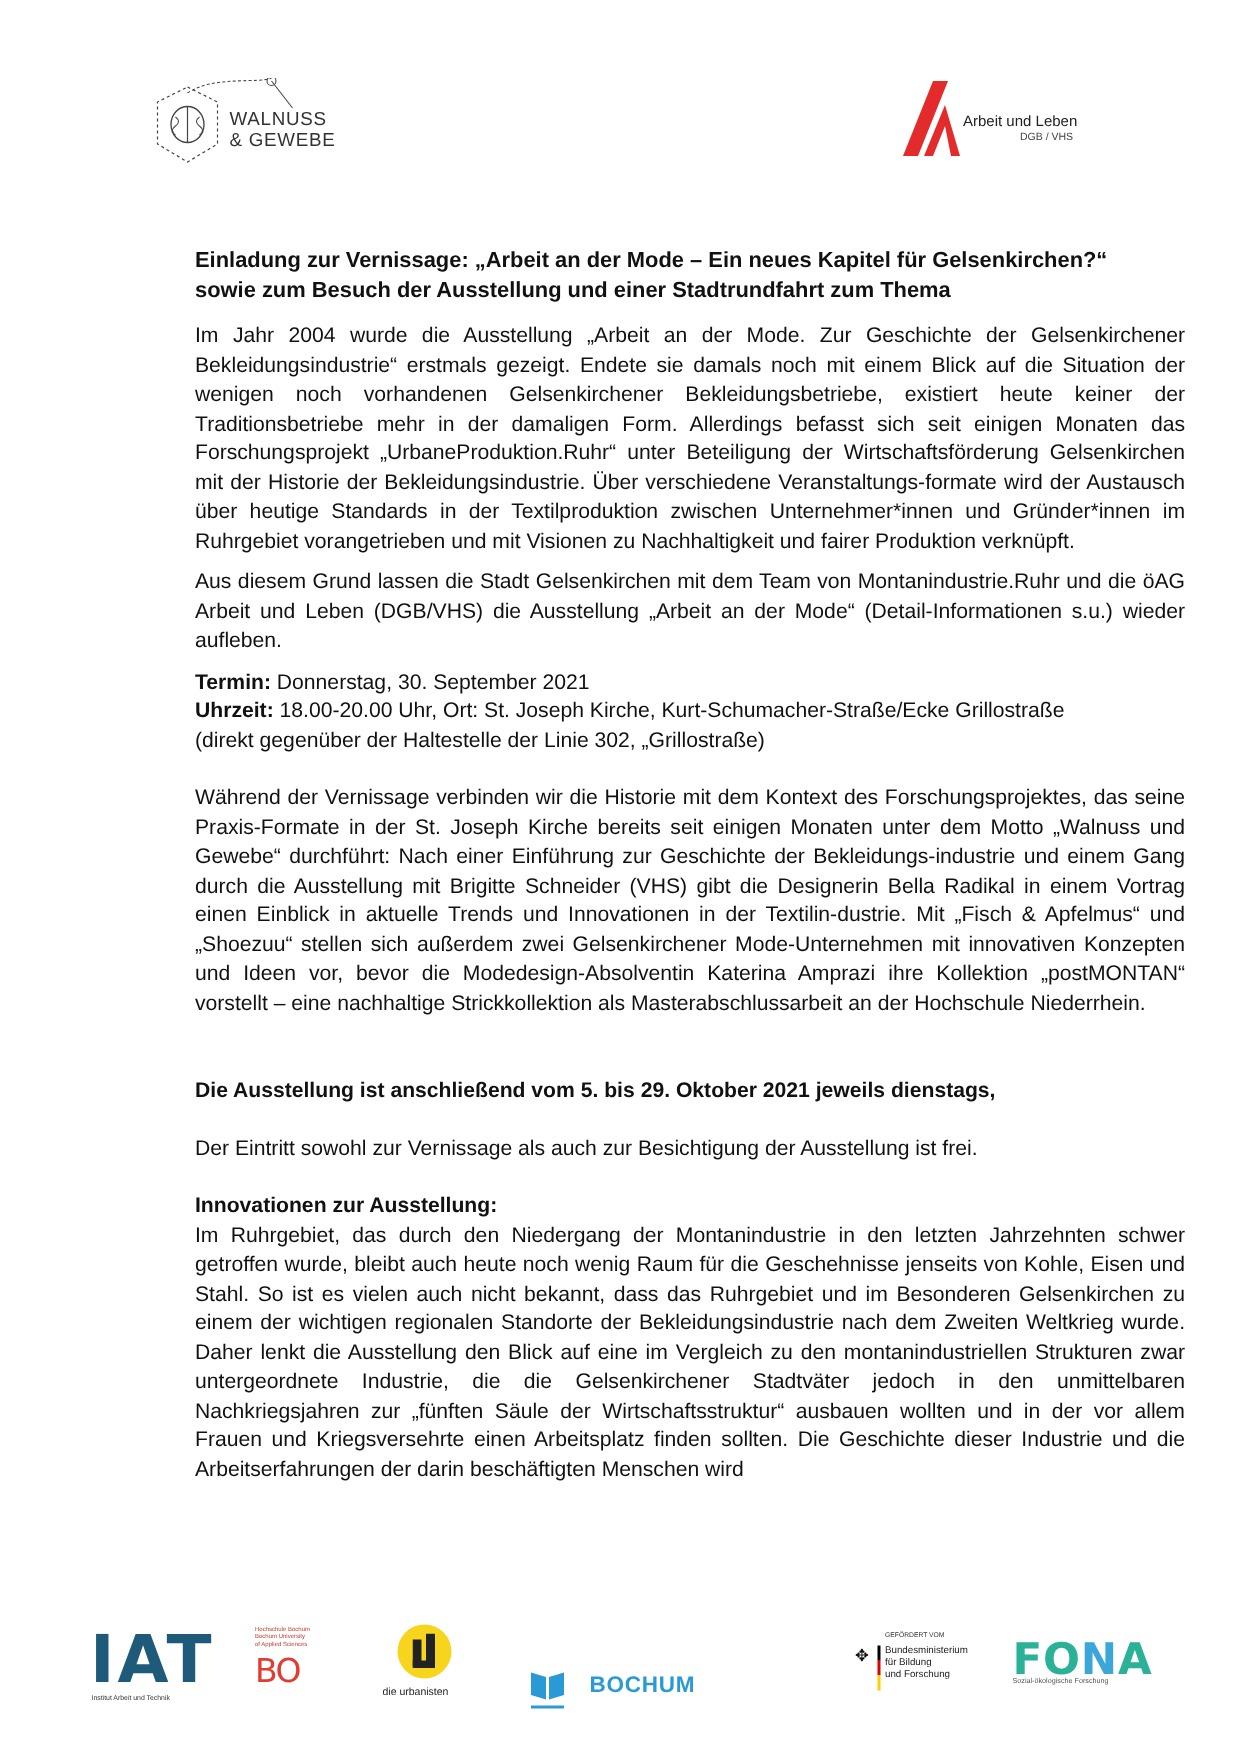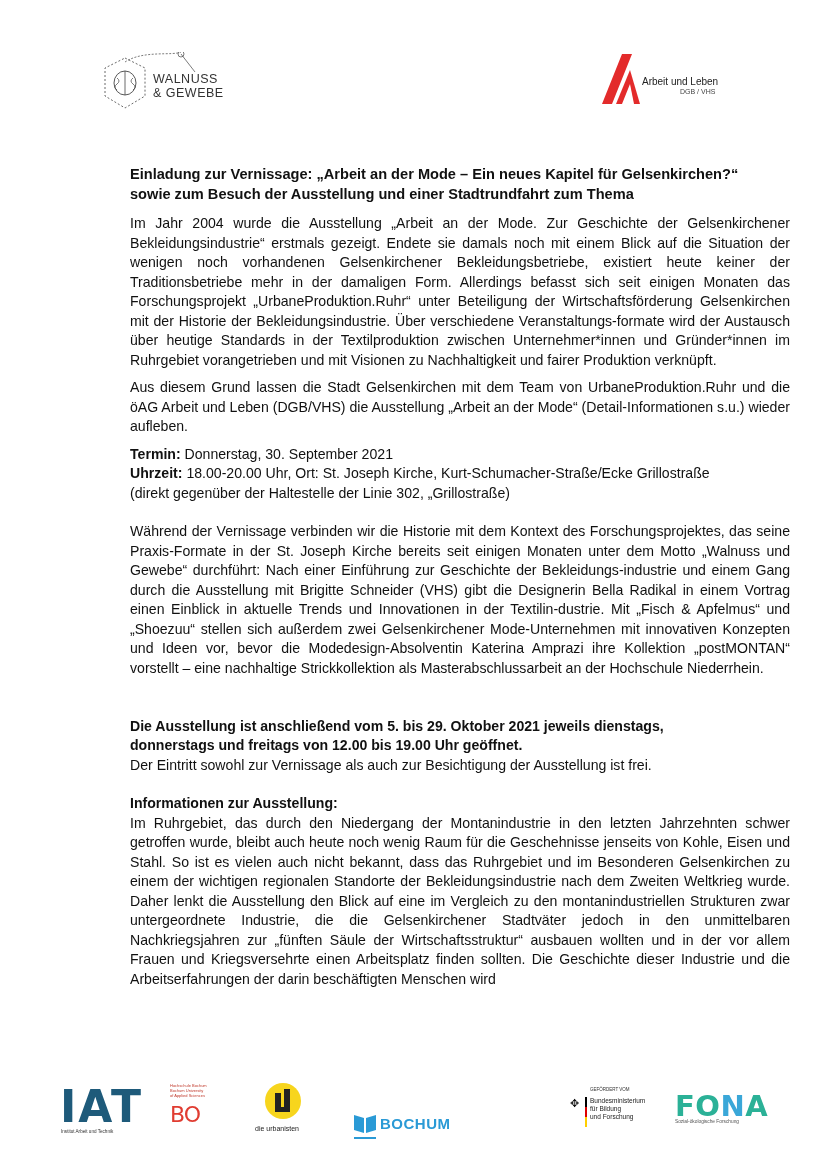--- a/index.html
+++ b/index.html
@@ -39,21 +39,21 @@
   .urban { position: absolute; left: 255px; top: 18px; width: 60px; height: 60px; }
   .urban-circle { position: absolute; left: 10px; top: 0; width: 36px; height: 36px; border-radius: 50%;
                   background: #f7d51d; }
   .urban-u { position: absolute; left: 20px; top: 6px; width: 16px; height: 24px; }
   .urban-text { position: absolute; left: 0; top: 42px; font-size: 7px; color: #222; white-space: nowrap; }
   .gek { position: absolute; left: 352px; top: 5px; width: 130px; height: 36px; }
   .gek-text { position: absolute; left: 33px; top: 1px; color: #1d3b73; line-height: 14px; }
   .gek-l1 { font-size: 11px; }
   .gek-l2 { font-size: 13px; font-weight: bold; }
   .bochum { position: absolute; left: 352px; top: 48px; width: 130px; height: 30px; }
-  .bochum-text { position: absolute; left: 28px; top: 2px; font-size: 15px; font-weight: bold; color: #2a9ad6;
+  .bochum-text { position: absolute; left: 41px; top: 2px; font-size: 15px; font-weight: bold; color: #2a9ad6;
                  letter-spacing: 0.5px; }
   .bochum-line { position: absolute; left: 2px; top: 24px; width: 22px; height: 2px; background: #2a9ad6; }
   .bmbf { position: absolute; left: 568px; top: 20px; width: 90px; height: 60px; }
   .bmbf-top { position: absolute; left: 22px; top: 2px; font-size: 4.5px; color: #333; white-space: nowrap; }
   .bmbf-eagle { position: absolute; left: 2px; top: 12px; font-size: 11px; color: #111; }
   .bmbf-flag { position: absolute; left: 17px; top: 12px; width: 2px; height: 30px;
                background: linear-gradient(#000 0 33%, #dd0000 33% 66%, #ffce00 66% 100%); }
   .bmbf-text { position: absolute; left: 22px; top: 12px; font-size: 6.5px; line-height: 8px; color: #222; }
   .fona { position: absolute; left: 675px; top: 30px; width: 80px; height: 40px; }
   .fona-letters { font-size: 29px; font-weight: bold; color: #2bb197; line-height: 22px; letter-spacing: 0.5px;
@@ -93,39 +93,39 @@
   </div>
 
   <div class="content">
     <p class="title">
       <span>Einladung zur Vernissage: „Arbeit an der Mode – Ein neues Kapitel für Gelsenkirchen?“</span><br>
       <span>sowie zum Besuch der Ausstellung und einer Stadtrundfahrt zum Thema</span>
     </p>
 
     <p class="just gap8">Im Jahr 2004 wurde die Ausstellung „Arbeit an der Mode. Zur Geschichte der Gelsenkirchener Bekleidungsindustrie“ erstmals gezeigt. Endete sie damals noch mit einem Blick auf die Situation der wenigen noch vorhandenen Gelsenkirchener Bekleidungsbetriebe, existiert heute keiner der Traditionsbetriebe mehr in der damaligen Form. Allerdings befasst sich seit einigen Monaten das Forschungsprojekt „UrbaneProduktion.Ruhr“ unter Beteiligung der Wirtschaftsförderung Gelsenkirchen mit der Historie der Bekleidungsindustrie. Über verschiedene Veranstaltungs-formate wird der Austausch über heutige Standards in der Textilproduktion zwischen Unternehmer*innen und Gründer*innen im Ruhrgebiet vorangetrieben und mit Visionen zu Nachhaltigkeit und fairer Produktion verknüpft.</p>
 
-    <p class="just gap8">Aus diesem Grund lassen die Stadt Gelsenkirchen mit dem Team von UrbaneProduktion.Ruhr und die öAG Arbeit und Leben (DGB/VHS) die Ausstellung „Arbeit an der Mode“ (Detail-Informationen s.u.) wieder aufleben.</p>
+    <p class="just gap8">Aus diesem Grund lassen die Stadt Gelsenkirchen mit dem Team von Montanindustrie.Ruhr und die öAG Arbeit und Leben (DGB/VHS) die Ausstellung „Arbeit an der Mode“ (Detail-Informationen s.u.) wieder aufleben.</p>
 
 
     <p class="gap20">
       <span class="bold">Termin:</span><span> Donnerstag, 30. September 2021</span><br>
       <span class="bold">Uhrzeit:</span><span> 18.00-20.00 Uhr, Ort: St. Joseph Kirche, Kurt-Schumacher-Straße/Ecke Grillostraße</span><br>
       <span>(direkt gegenüber der Haltestelle der Linie 302, „Grillostraße)</span>
     </p>
 
     <p class="just gap20">Während der Vernissage verbinden wir die Historie mit dem Kontext des Forschungsprojektes, das seine Praxis-Formate in der St. Joseph Kirche bereits seit einigen Monaten unter dem Motto „Walnuss und Gewebe“ durchführt: Nach einer Einführung zur Geschichte der Bekleidungs-industrie und einem Gang durch die Ausstellung mit Brigitte Schneider (VHS) gibt die Designerin Bella Radikal in einem Vortrag einen Einblick in aktuelle Trends und Innovationen in der Textilin-dustrie. Mit „Fisch &amp; Apfelmus“ und „Shoezuu“ stellen sich außerdem zwei Gelsenkirchener Mode-Unternehmen mit innovativen Konzepten und Ideen vor, bevor die Modedesign-Absolventin Katerina Amprazi ihre Kollektion „postMONTAN“ vorstellt – eine nachhaltige Strickkollektion als Masterabschlussarbeit an der Hochschule Niederrhein.</p>
 
     <p class="gap20">
       <br>
       <span class="bold">Die Ausstellung ist anschließend vom 5. bis 29. Oktober 2021 jeweils dienstags,</span><br>
-      <span class="bold">donnerstags und freitags von 12.00 bis 19.00 Uhr geöffnet.</span><br>
+      <br>
       <span>Der Eintritt sowohl zur Vernissage als auch zur Besichtigung der Ausstellung ist frei.</span>
     </p>
 
-    <p class="bold">Informationen zur Ausstellung:</p>
+    <p class="bold">Innovationen zur Ausstellung:</p>
     <p class="just">Im Ruhrgebiet, das durch den Niedergang der Montanindustrie in den letzten Jahrzehnten schwer getroffen wurde, bleibt auch heute noch wenig Raum für die Geschehnisse jenseits von Kohle, Eisen und Stahl. So ist es vielen auch nicht bekannt, dass das Ruhrgebiet und im Besonderen Gelsenkirchen zu einem der wichtigen regionalen Standorte der Bekleidungsindustrie nach dem Zweiten Weltkrieg wurde. Daher lenkt die Ausstellung den Blick auf eine im Vergleich zu den montanindustriellen Strukturen zwar untergeordnete Industrie, die die Gelsenkirchener Stadtväter jedoch in den unmittelbaren Nachkriegsjahren zur „fünften Säule der Wirtschaftsstruktur“ ausbauen wollten und in der vor allem Frauen und Kriegsversehrte einen Arbeitsplatz finden sollten. Die Geschichte dieser Industrie und die Arbeitserfahrungen der darin beschäftigten Menschen wird</p>
   </div>
 
   <div class="footer">
     <div class="iat">
       <div class="iat-letters">IAT</div>
       <div class="iat-sub">Institut Arbeit und Technik</div>
     </div>
 
     <div class="hbo">

